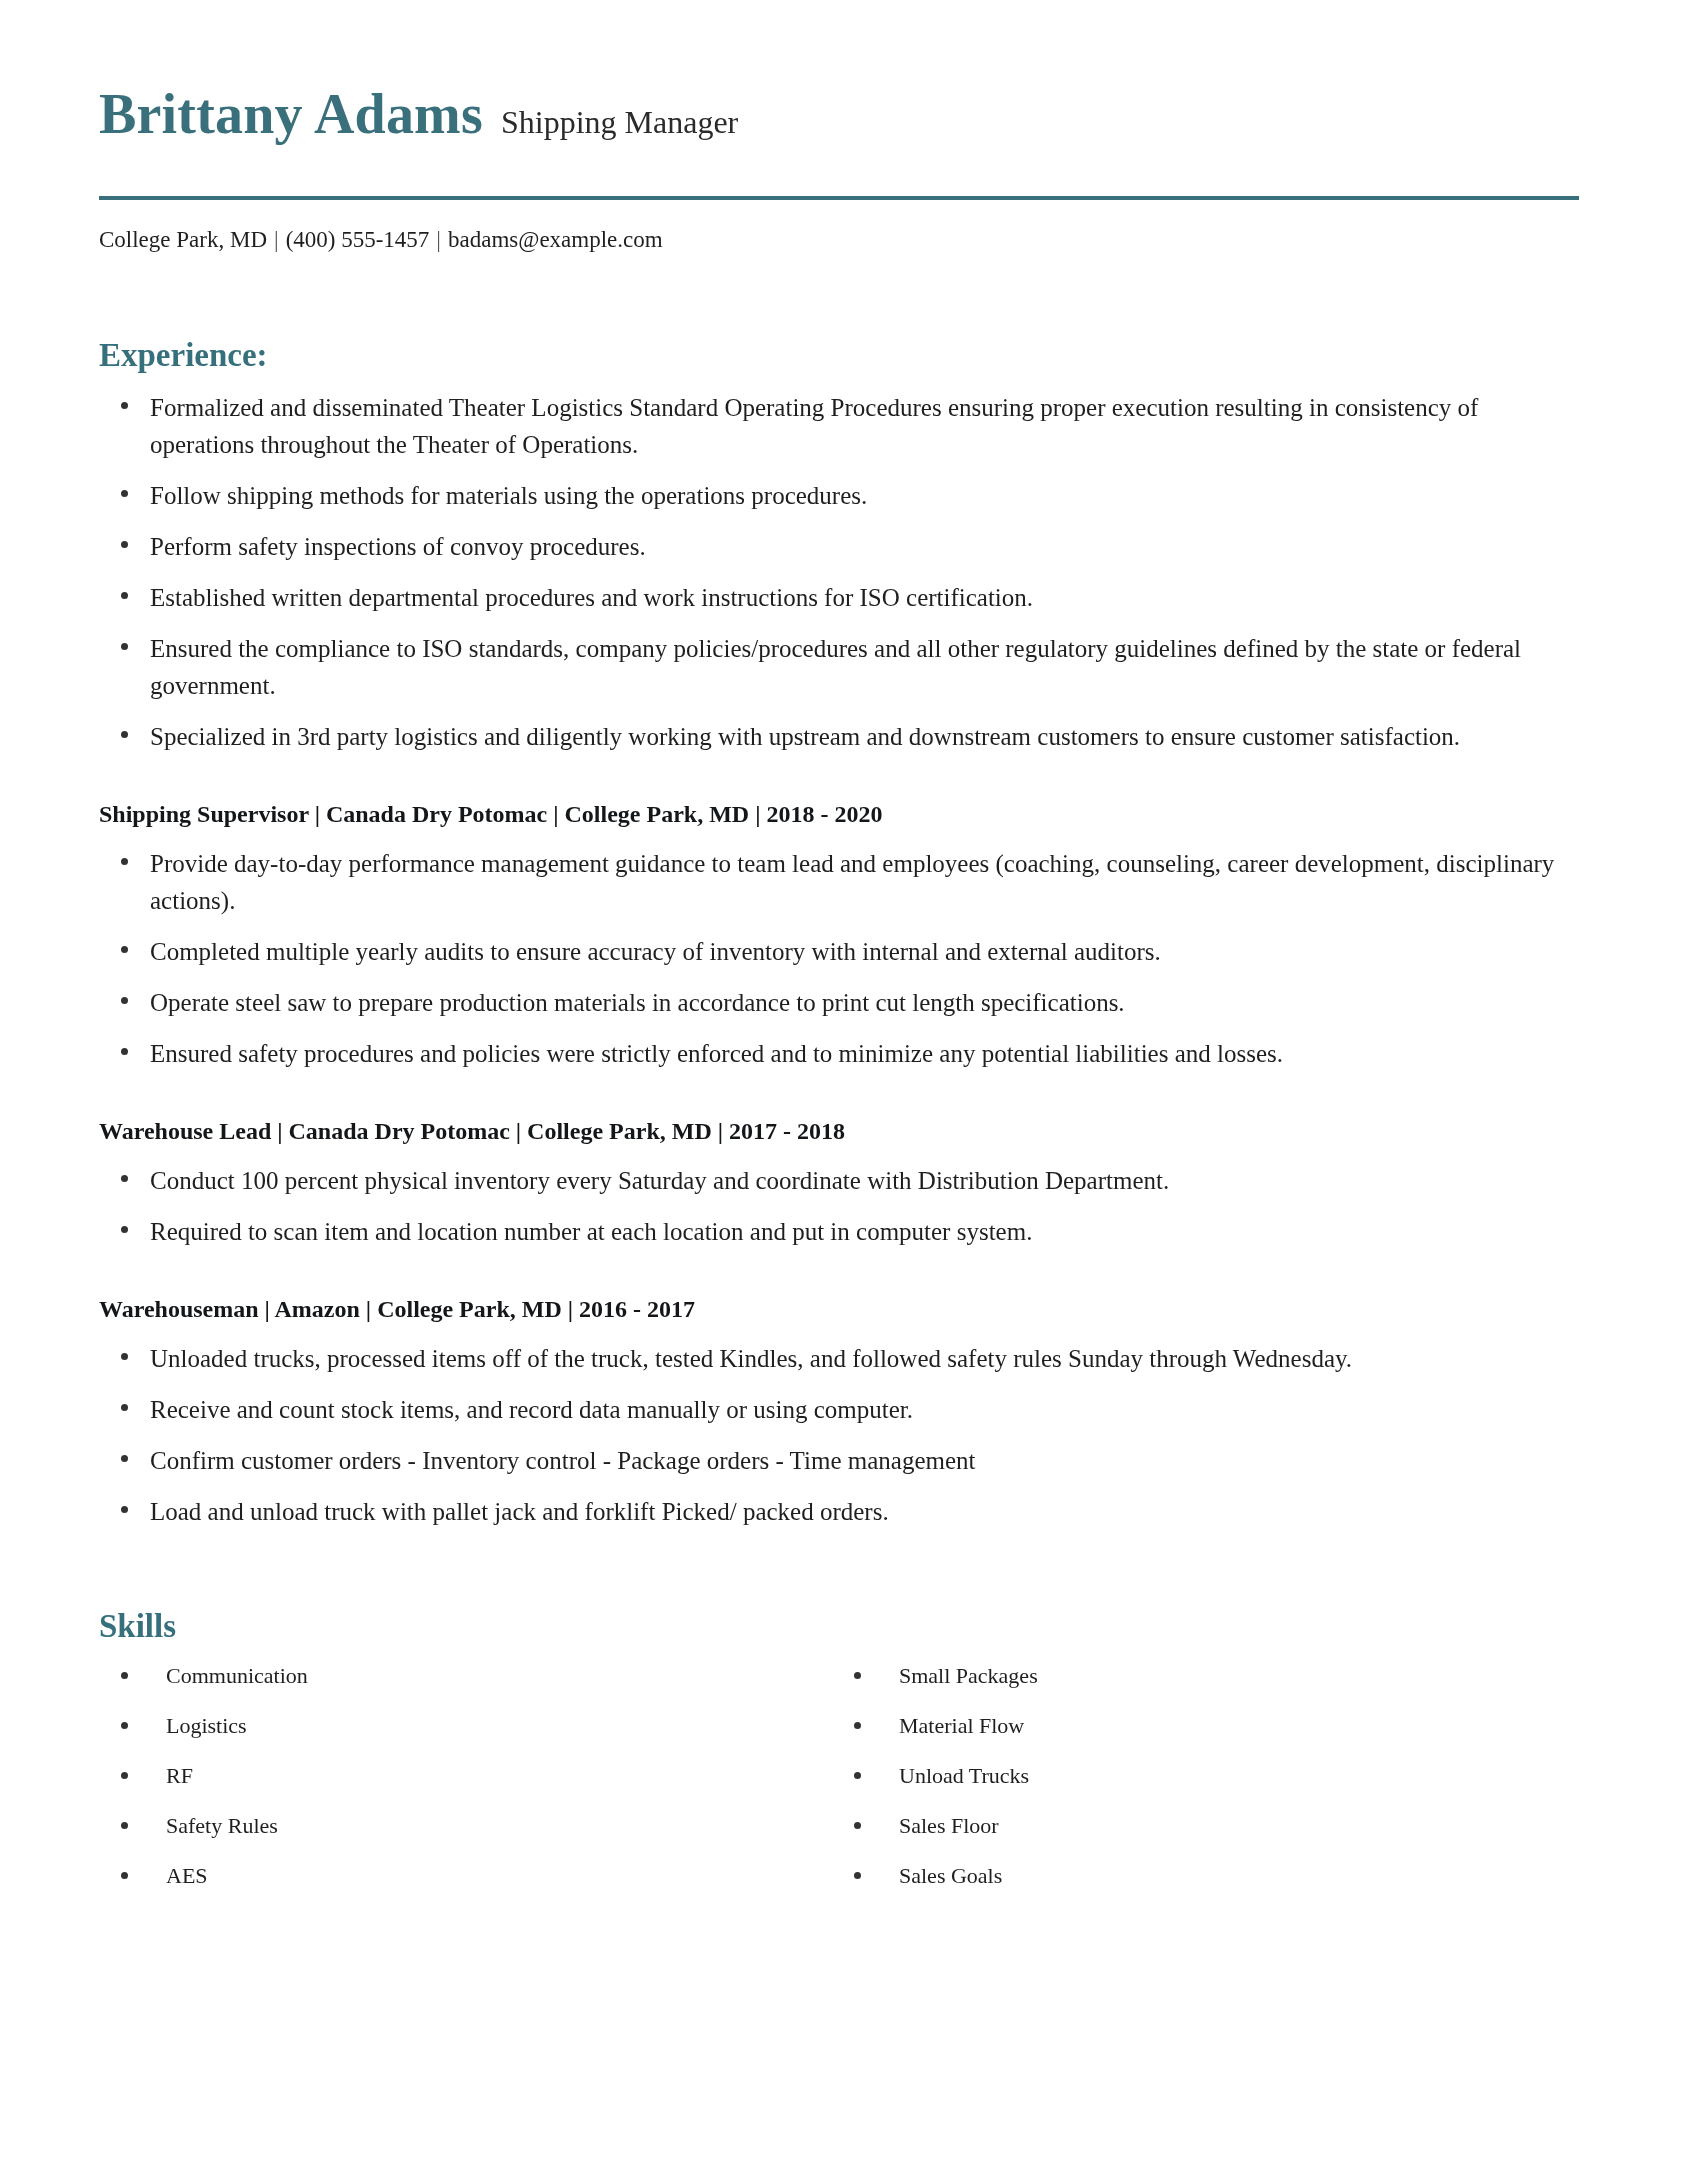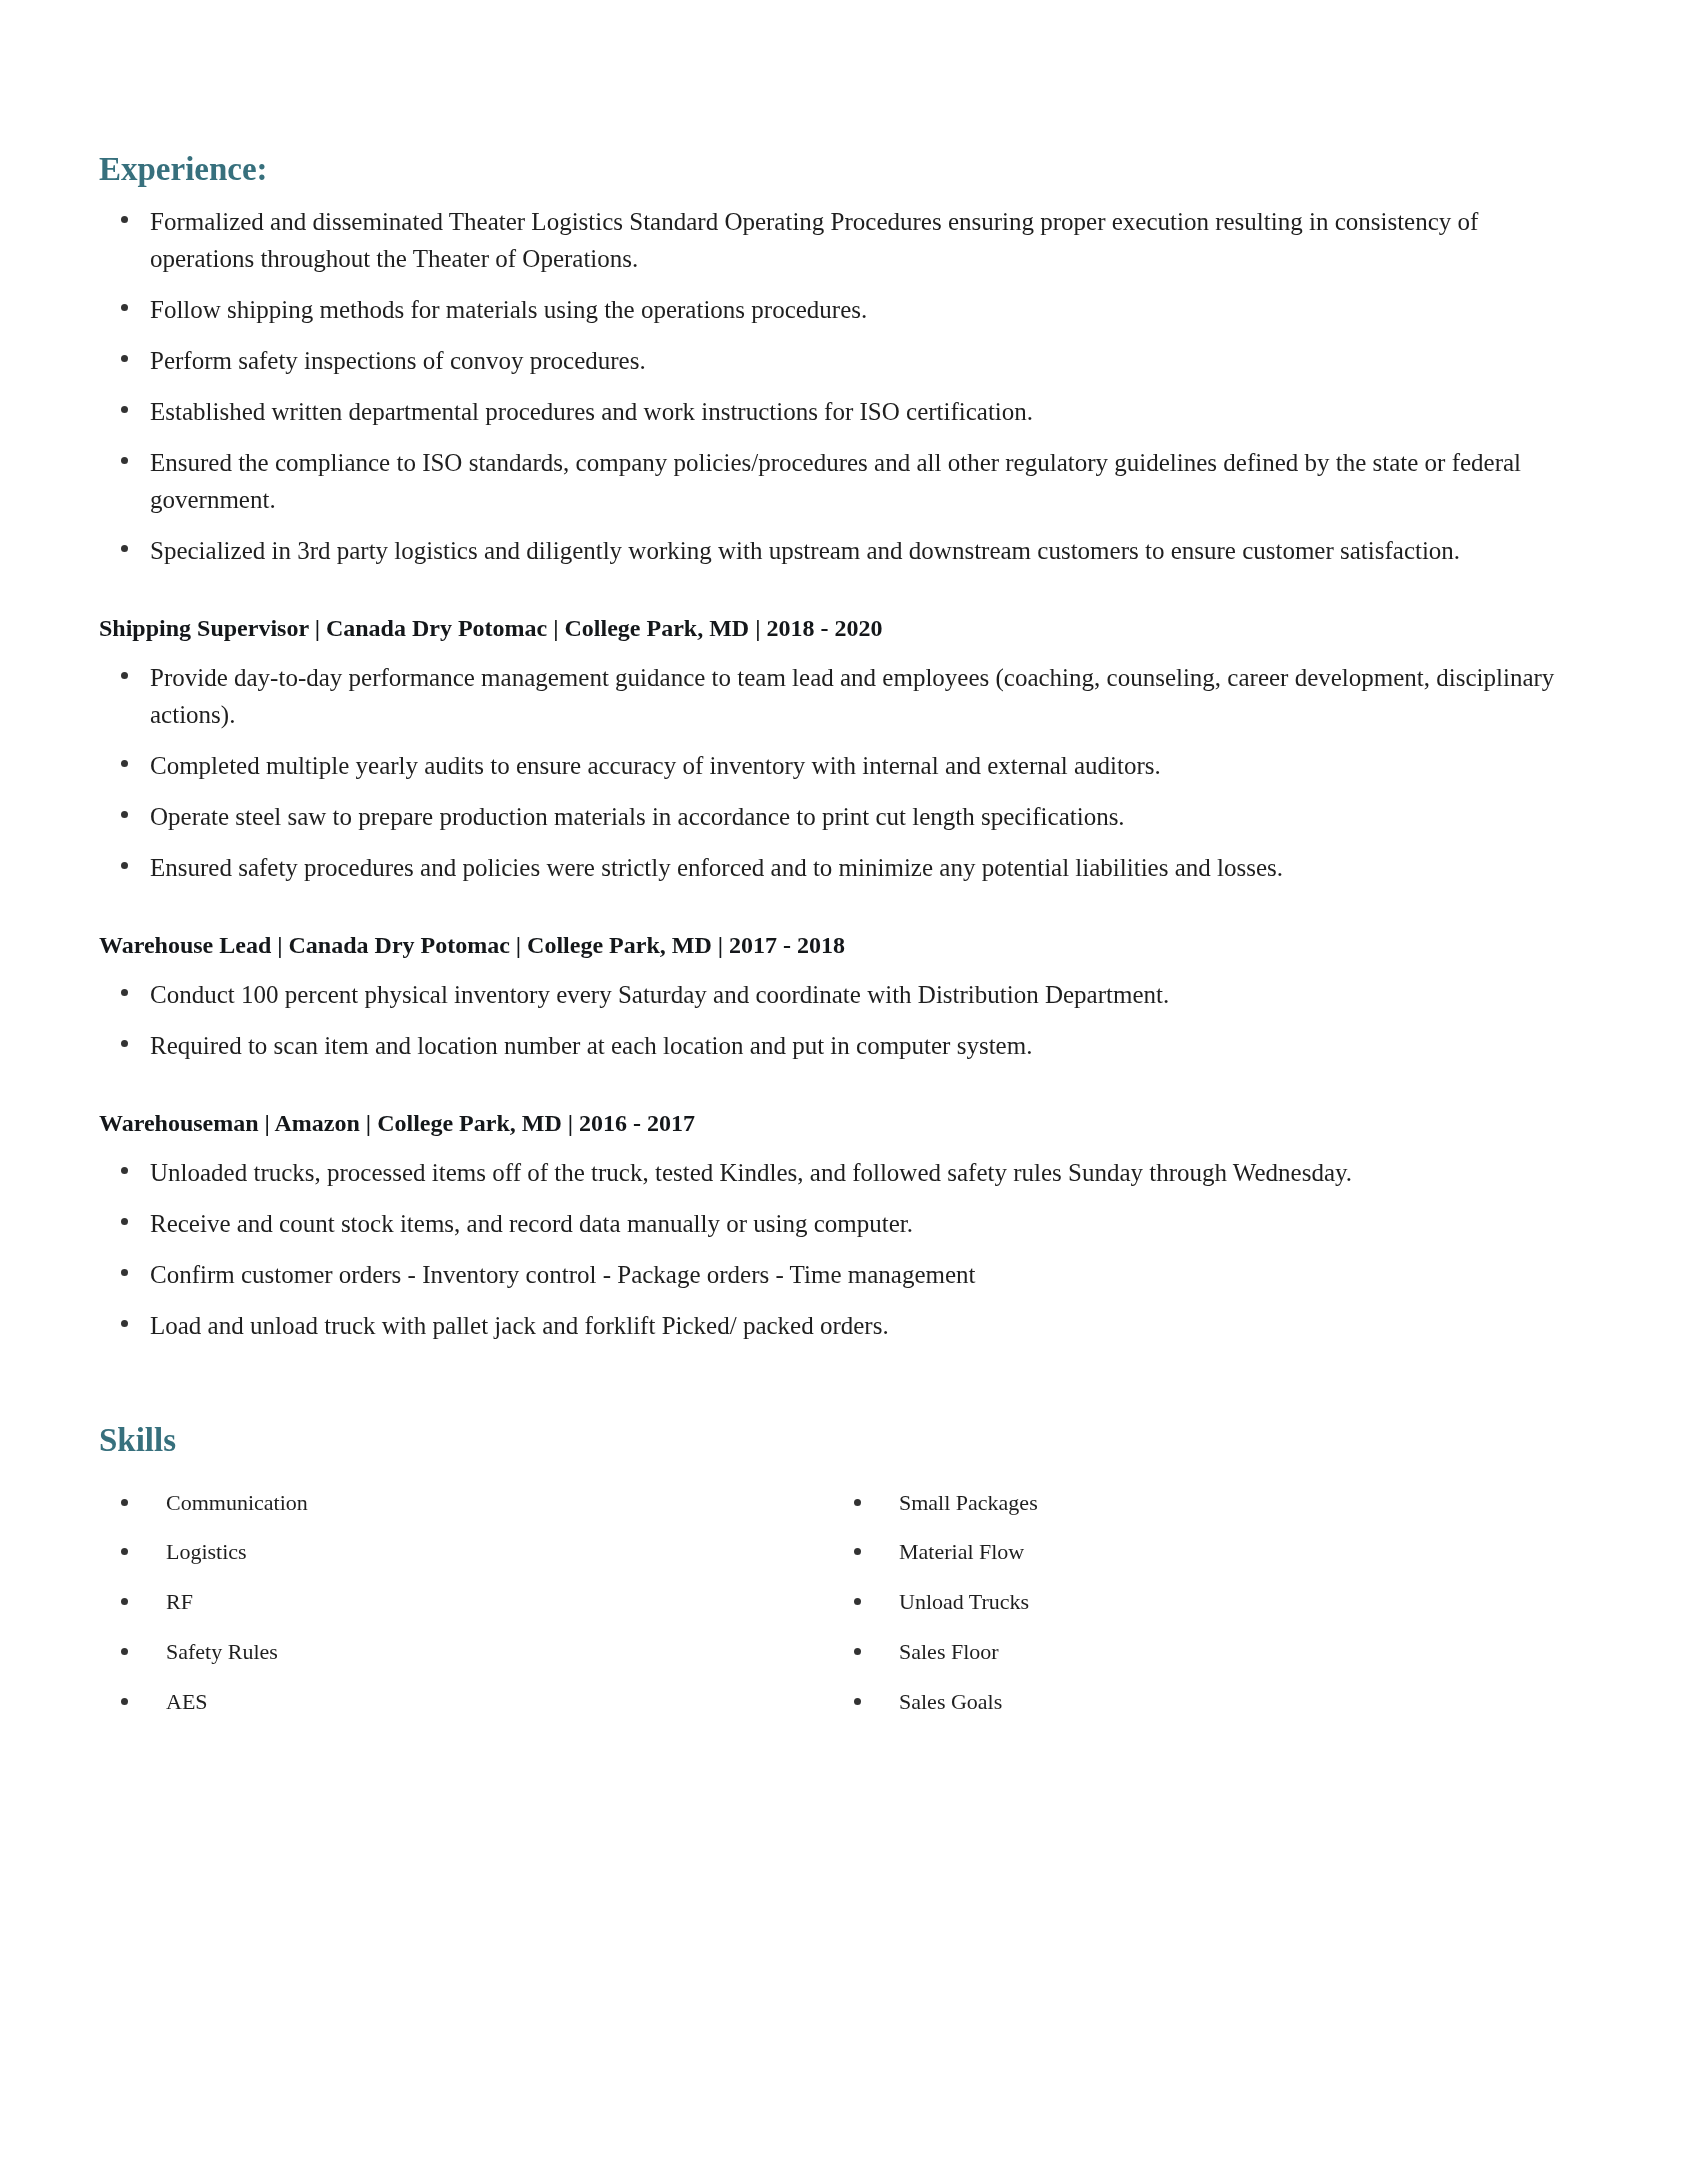--- a/index.html
+++ b/index.html
@@ -124,37 +124,45 @@
     padding: 0;
   }
   ul.skills-list > li {
     position: relative;
     padding-left: 67px;
     font-size: 22px;
     line-height: 1.45;
     color: #1f1f1f;
     margin-top: 18px;
   }
-  ul.skills-list > li:first-child { margin-top: 12px; }
+  ul.skills-list > li:first-child { margin-top: 0; }
   ul.skills-list > li::before {
     content: "";
     position: absolute;
     left: 22px;
     top: 12px;
     width: 7px;
     height: 7px;
     border-radius: 50%;
     background: #333333;
   }
 </style>
 </head>
 <body>
 
 <div class="page">
 
+  <div class="header">
+    <div class="header-name-row">
+      <div class="full-name">Brittany Adams</div>
+      <div class="job-title">Shipping Manager</div>
+    </div>
+    <div class="header-rule"></div>
+    <div class="contact-line"><span>College Park, MD</span><span class="contact-sep">|</span><span>(400) 555-1457</span><span class="contact-sep">|</span><span>badams@example.com</span></div>
+  </div>
 
   <div class="section section-experience">
     <div class="section-heading">Experience:</div>
 
     <div class="job">
       <ul class="bullets">
         <li>Formalized and disseminated Theater Logistics Standard Operating Procedures ensuring proper execution resulting in consistency of operations throughout the Theater of Operations.</li>
         <li>Follow shipping methods for materials using the operations procedures.</li>
         <li>Perform safety inspections of convoy procedures.</li>
         <li>Established written departmental procedures and work instructions for ISO certification.</li>

